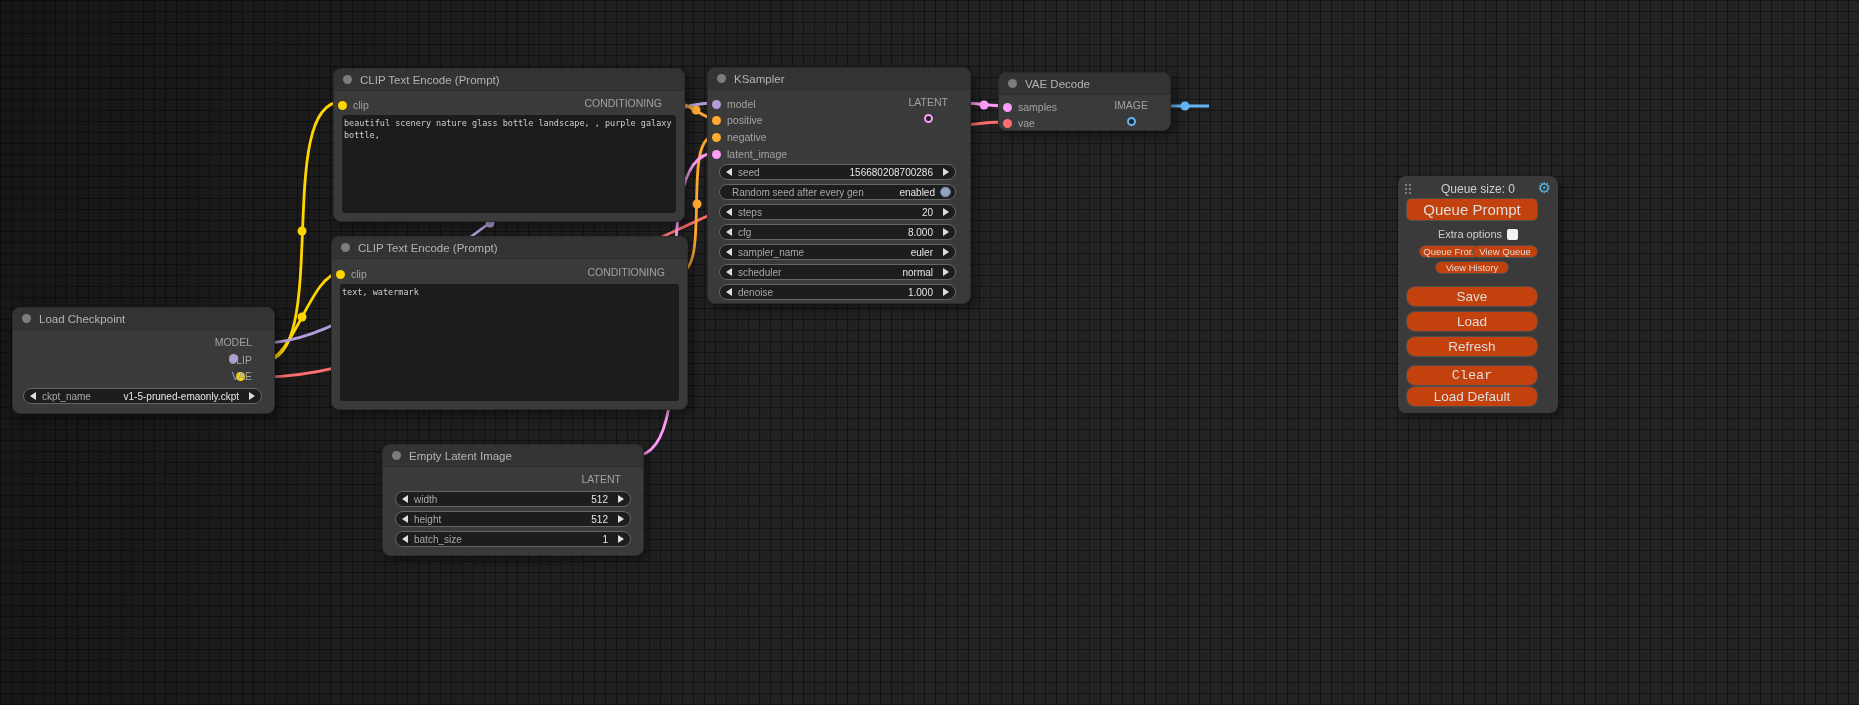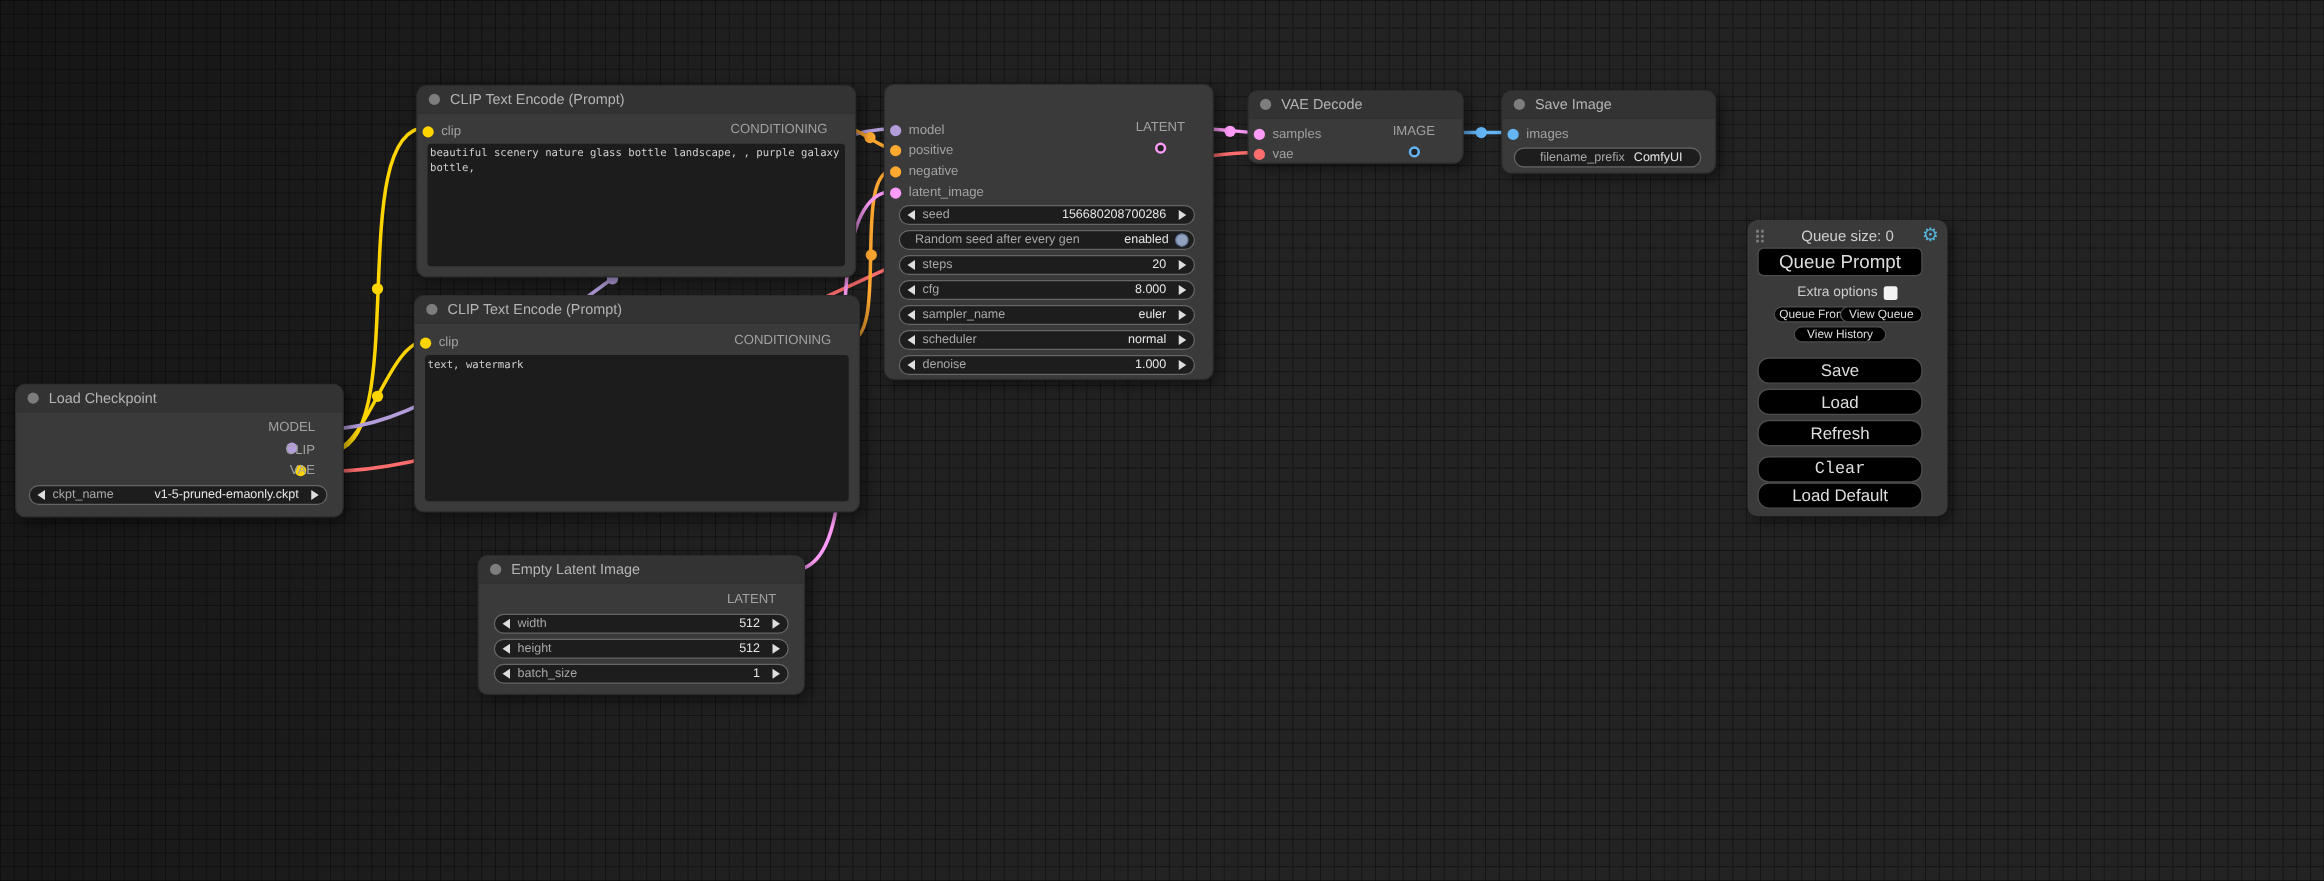--- a/index.html
+++ b/index.html
@@ -59,21 +59,21 @@
     box-sizing:border-box;color:#d0d0d0;
   }
   .drag-handle{
     position:absolute;left:6px;top:7px;width:7px;height:11px;
     background-image:radial-gradient(#808080 1px, transparent 1.4px);
     background-size:4px 4px;
   }
   .qsize{position:absolute;left:0;right:0;top:6px;text-align:center;font-size:12px;color:#cfcfcf;}
   .gear{position:absolute;right:7px;top:3px;font-size:15px;color:#55b6db;cursor:pointer;}
   .qbtn{
-    position:absolute;background:#000000;border:1px solid #4e4e4e;color:#dedede;
+    position:absolute;background:#c2410c;border:1px solid #4e4e4e;color:#dedede;
     display:flex;align-items:center;justify-content:center;box-sizing:border-box;white-space:nowrap;
   }
   #queue-prompt-btn{left:8px;top:22px;width:132px;height:23px;border-radius:5px;font-size:15px;}
   .extra-row{position:absolute;left:0;right:0;top:51px;height:14px;display:flex;align-items:center;justify-content:center;gap:5px;font-size:11px;color:#cdcdcd;}
   .checkbox{width:11px;height:11px;background:#f2f2f2;border-radius:2px;}
   .pill{border-radius:8px;font-size:9.5px;height:13px;}
   #queue-front-btn{left:8px;top:69px;width:62px;margin-left:13px;}
   #view-queue-btn{left:74px;top:69px;width:66px;}
   #view-history-btn{left:37px;top:85px;width:74px;}
   .bigbtn{left:8px;width:132px;height:21px;border-radius:9px;font-size:13.5px;}
@@ -156,20 +156,24 @@
       <span>clip</span>
     </div>
     <div class="slot out" style="top:29px;">
       <span>CONDITIONING</span>
       <span class="sdot" style="background:#FFA931;"></span>
     </div>
     <div class="tarea" style="top:47px;">text, watermark</div>
   </div>
 
   <div class="node" style="left:707px;top:67px;width:264px;height:237px;">
+    <div class="ntitle">
+      <span class="tdot"></span>
+      <span>KSampler</span>
+    </div>
     <div class="slot in" style="top:28px;">
       <span class="sdot" style="background:#B39DDB;"></span>
       <span>model</span>
     </div>
     <div class="slot in" style="top:44px;">
       <span class="sdot" style="background:#FFA931;"></span>
       <span>positive</span>
     </div>
     <div class="slot in" style="top:61px;">
       <span class="sdot" style="background:#FFA931;"></span>
@@ -267,34 +271,20 @@
     <div class="slot in" style="top:42px;">
       <span class="sdot" style="background:#FF6E6E;"></span>
       <span>vae</span>
     </div>
     <div class="slot out" style="top:26px;">
       <span>IMAGE</span>
       <span class="sring" style="border-color:#64B5F6;"></span>
     </div>
   </div>
 
-  <div class="node" style="left:1201px;top:72px;width:172px;height:67px;">
-    <div class="ntitle">
-      <span class="tdot"></span>
-      <span>Save Image</span>
-    </div>
-    <div class="slot in" style="top:26px;">
-      <span class="sdot" style="background:#64B5F6;"></span>
-      <span>images</span>
-    </div>
-    <div class="widget" style="left:9px;width:150px;top:45px;">
-      <span class="wlabel" style="left:20px;">filename_prefix</span>
-      <span class="wvalue" style="right:14px;">ComfyUI</span>
-    </div>
-  </div>
 
   <div id="queue-panel">
     <div class="drag-handle"></div>
     <div class="qsize">Queue size: 0</div>
     <div class="gear">⚙</div>
     <div class="qbtn" id="queue-prompt-btn">Queue Prompt</div>
     <div class="extra-row">
       <span>Extra options</span>
       <span class="checkbox"></span>
     </div>

